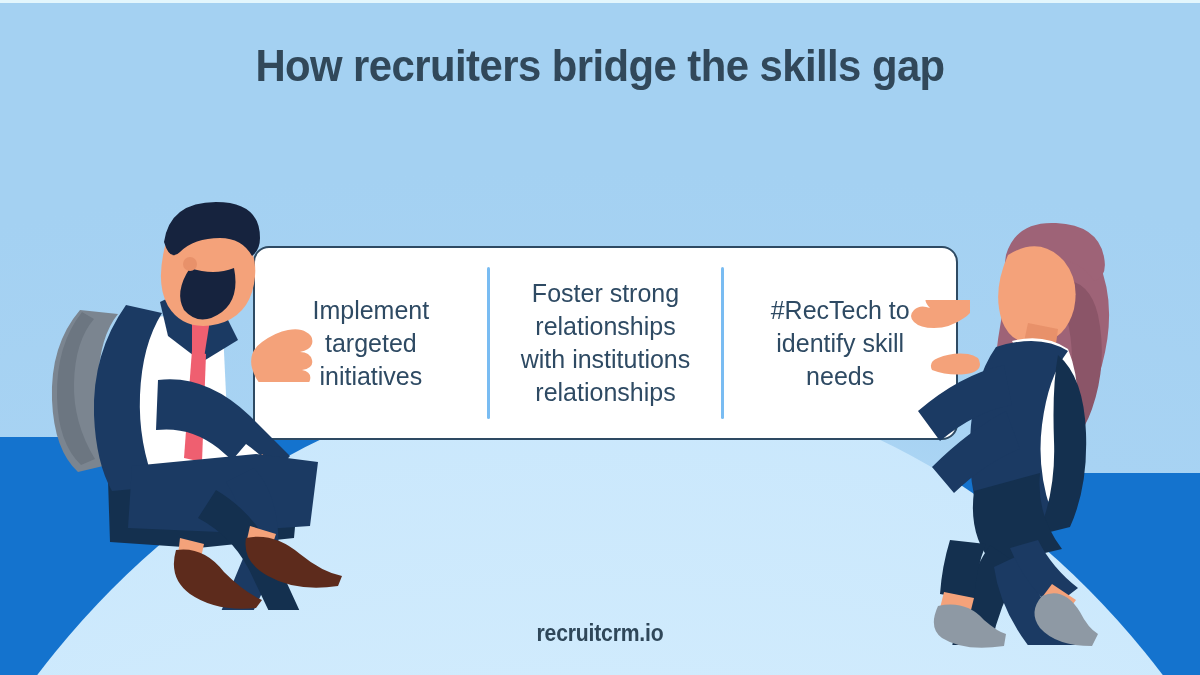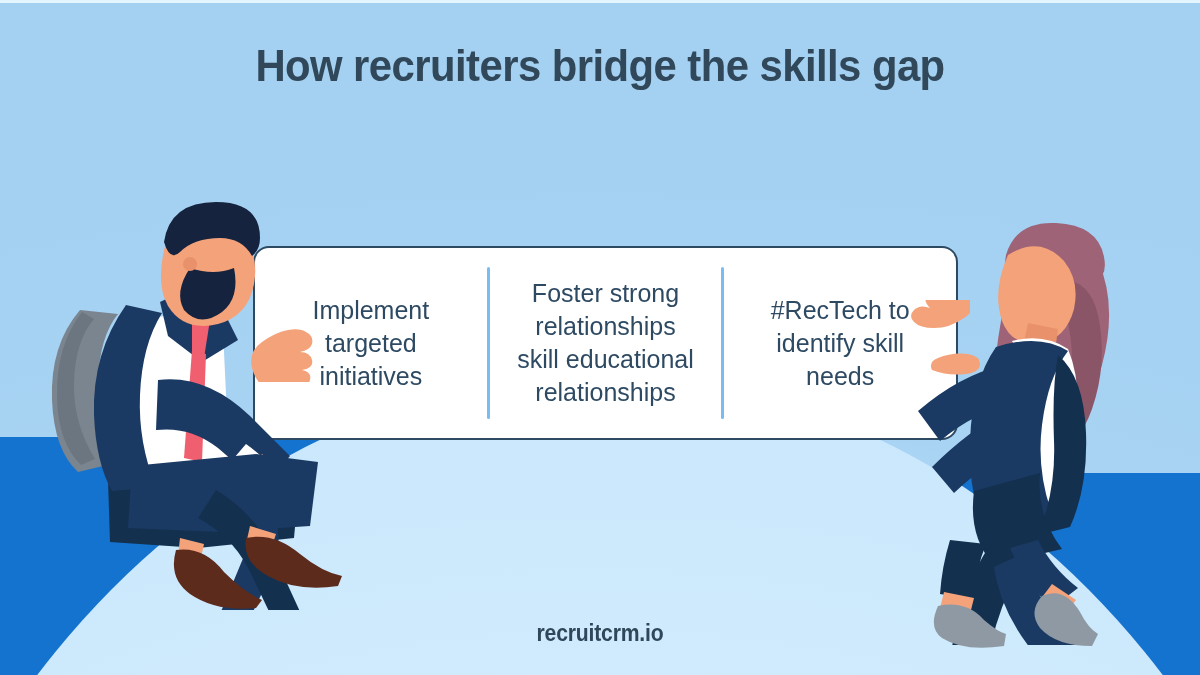--- a/index.html
+++ b/index.html
@@ -204,21 +204,21 @@
       <div>initiatives</div>
     </div>
 
     <div class="divider"></div>
 
     <div class="panel">
       <div>
         <span>Foster </span><b>strong</b>
       </div>
       <div><b>relationships</b></div>
-      <div>skill educational</div>
+      <div>with institutions</div>
       <div>relationships</div>
     </div>
 
     <div class="divider"></div>
 
     <div class="panel">
       <div>
         <b>#RecTech</b><span> to</span>
       </div>
       <div>identify skill</div>

